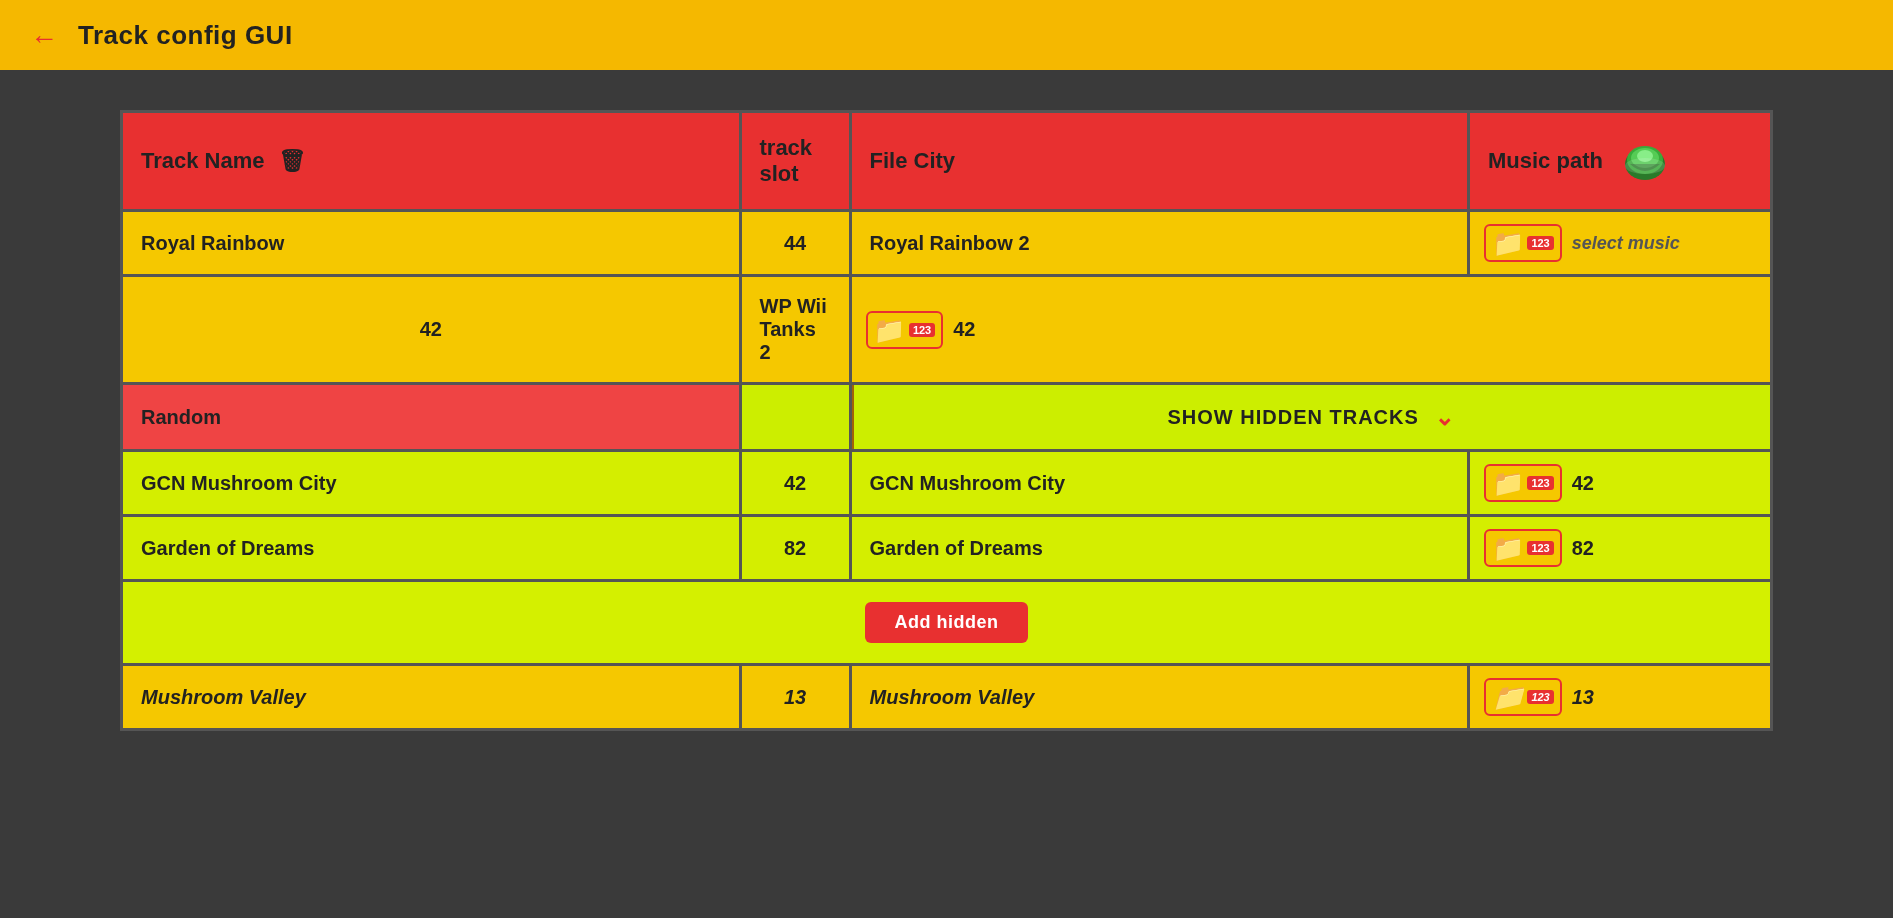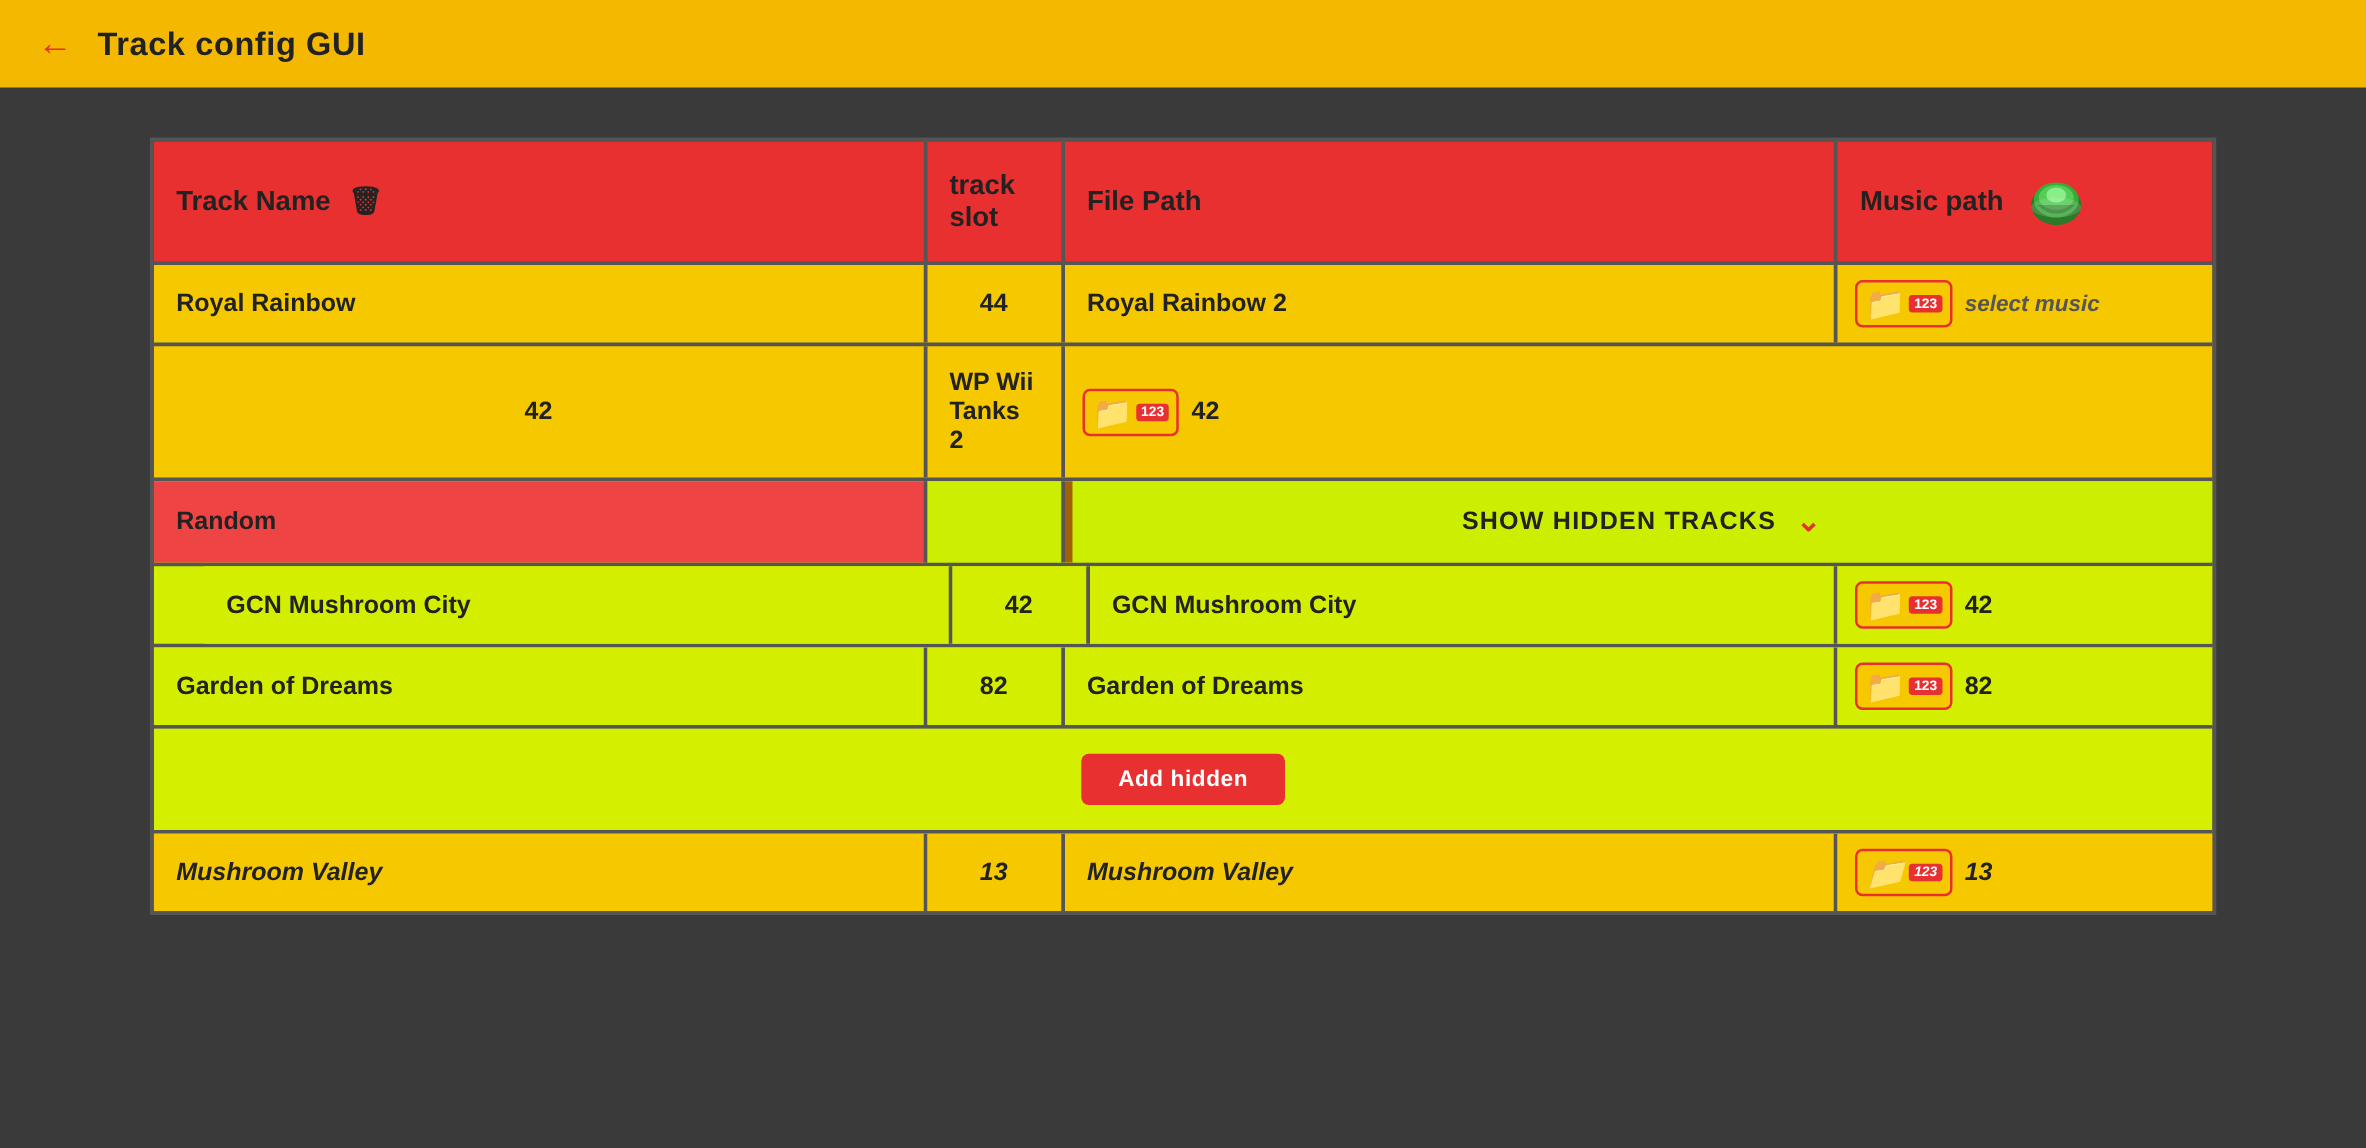--- a/index.html
+++ b/index.html
@@ -182,21 +182,21 @@
 
     <div class="table-header">
       <div class="th-cell">
         <span>Track Name</span>
         <span class="trash-icon">🗑</span>
       </div>
       <div class="th-cell center">
         <span>track slot</span>
       </div>
       <div class="th-cell">
-        <span>File Path</span>
+        <span>File City</span>
       </div>
       <div class="th-cell">
         <span>Music path</span>
         <div class="helmet-icon">
 
           <svg width="50" height="50" viewBox="0 0 50 50">
             <ellipse cx="25" cy="28" rx="20" ry="16" fill="#2a7a2a"></ellipse>
             <ellipse cx="25" cy="24" rx="18" ry="14" fill="#3aaa3a"></ellipse>
             <ellipse cx="25" cy="22" rx="14" ry="10" fill="#55cc55"></ellipse>
             <ellipse cx="25" cy="20" rx="8" ry="6" fill="#88ee88"></ellipse>
@@ -240,27 +240,27 @@
         </div>
         <span class="music-value">42</span>
       </div>
     </div>
 
     <div style="display:grid; grid-template-columns: 1fr 110px 1fr 300px; background:#ccee00; border-bottom: 3px solid #555;">
       <div class="td-cell" style="background:#ef4444;">
         <span>Random</span>
       </div>
       <div class="td-cell center" style="background:#ccee00;"></div>
-      <div style="grid-column: 3/5; display:flex; align-items:center; justify-content:center; padding:18px 24px; font-size:20px; font-weight:900; color:#222; letter-spacing:1px; cursor:pointer; border-left: 6px solid #a16207; background:#ccee00;">
+      <div style="grid-column: 3/5; display:flex; align-items:center; justify-content:center; padding:18px 24px; font-size:20px; font-weight:900; color:#222; letter-spacing:1px; cursor:pointer; border-left: 2px solid #a16207; background:#ccee00;">
         <span>SHOW HIDDEN TRACKS</span>
         <span class="chevron-down" style="margin-left:16px;">⌄</span>
       </div>
     </div>
 
-    <div style="display:grid; grid-template-columns: 1fr 110px 1fr 300px; background:#d4ee00; border-bottom: 3px solid #555; padding-left: 40px;">
+    <div style="display:grid; grid-template-columns: 1fr 110px 1fr 300px; background:#d4ee00; border-bottom: 3px solid #555;">
       <div class="td-cell" style="background:#d4ee00;">
         <span>GCN Mushroom City</span>
       </div>
       <div class="td-cell center" style="background:#d4ee00;">
         <span>42</span>
       </div>
       <div class="td-cell" style="background:#d4ee00;">
         <span>GCN Mushroom City</span>
       </div>
       <div class="td-cell music-path-cell" style="background:#d4ee00;">

